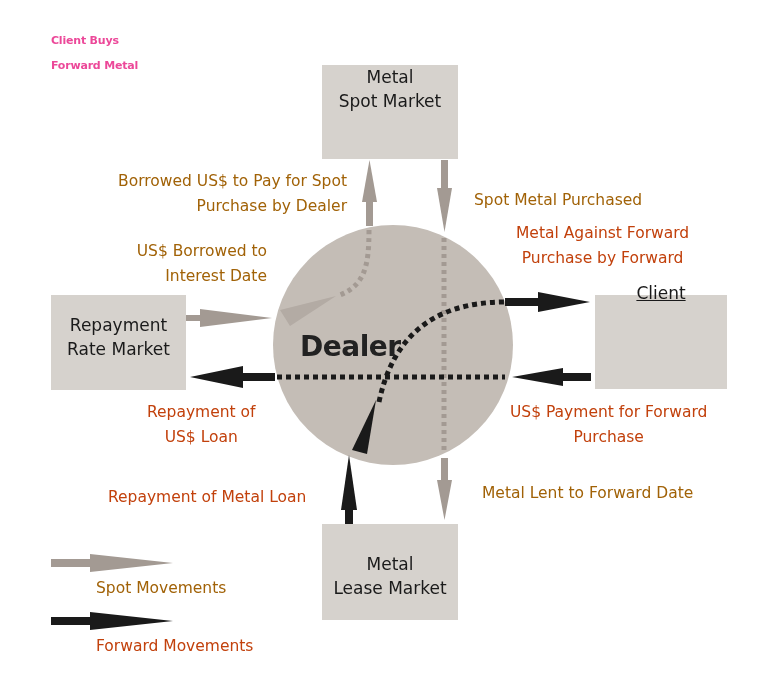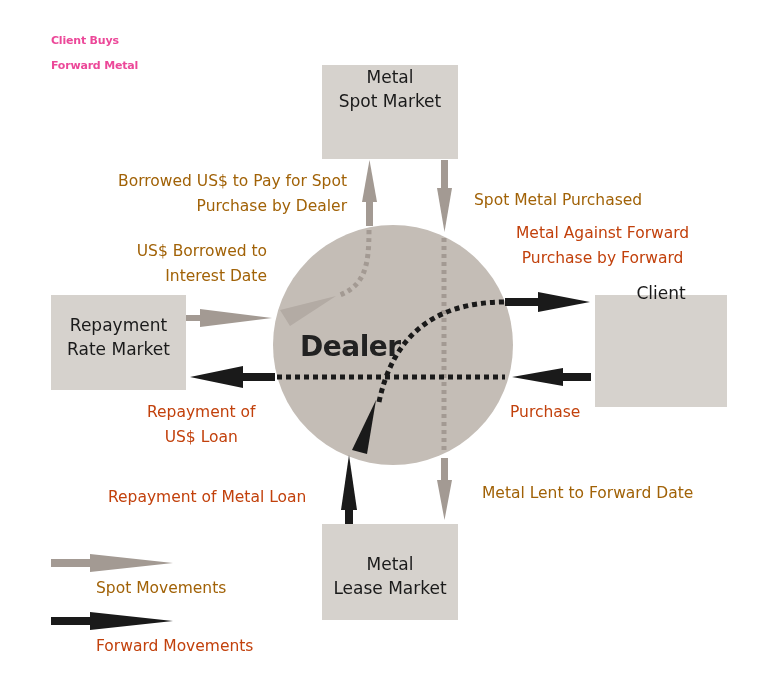--- a/index.html
+++ b/index.html
@@ -100,21 +100,21 @@
   </div>
 </div>
 
 <div class="box" style="left:51px;top:295px;width:135px;height:95px;">
   <div style="margin-top:18px;">
     <div>Repayment</div>
     <div>Rate Market</div>
   </div>
 </div>
 
-<div class="box" style="left:595px;top:295px;width:132px;height:112px;">
+<div class="box" style="left:595px;top:295px;width:132px;height:94px;text-decoration:underline;">
   <div style="margin-top:-14px;">Client</div>
 </div>
 
 <div class="box" style="left:322px;top:524px;width:136px;height:96px;">
   <div style="margin-top:28px;">
     <div>Metal</div>
     <div>Lease Market</div>
   </div>
 </div>
 
@@ -136,20 +136,21 @@
   <div>Metal Against Forward</div>
   <div>Purchase by Forward</div>
 </div>
 
 <div class="lbl fwd" style="left:147px;top:400px;">
   <div>Repayment of</div>
   <div>US$ Loan</div>
 </div>
 
 <div class="lbl fwd" style="left:510px;top:400px;">
+  <div>US$ Payment for Forward</div>
   <div>Purchase</div>
 </div>
 
 <div class="lbl fwd" style="left:108px;top:485px;">Repayment of Metal Loan</div>
 
 <div class="lbl spot" style="left:482px;top:481px;">Metal Lent to Forward Date</div>
 
 <div class="lbl spot" style="left:96px;top:576px;">Spot Movements</div>
 <div class="lbl fwd" style="left:96px;top:634px;">Forward Movements</div>
 

